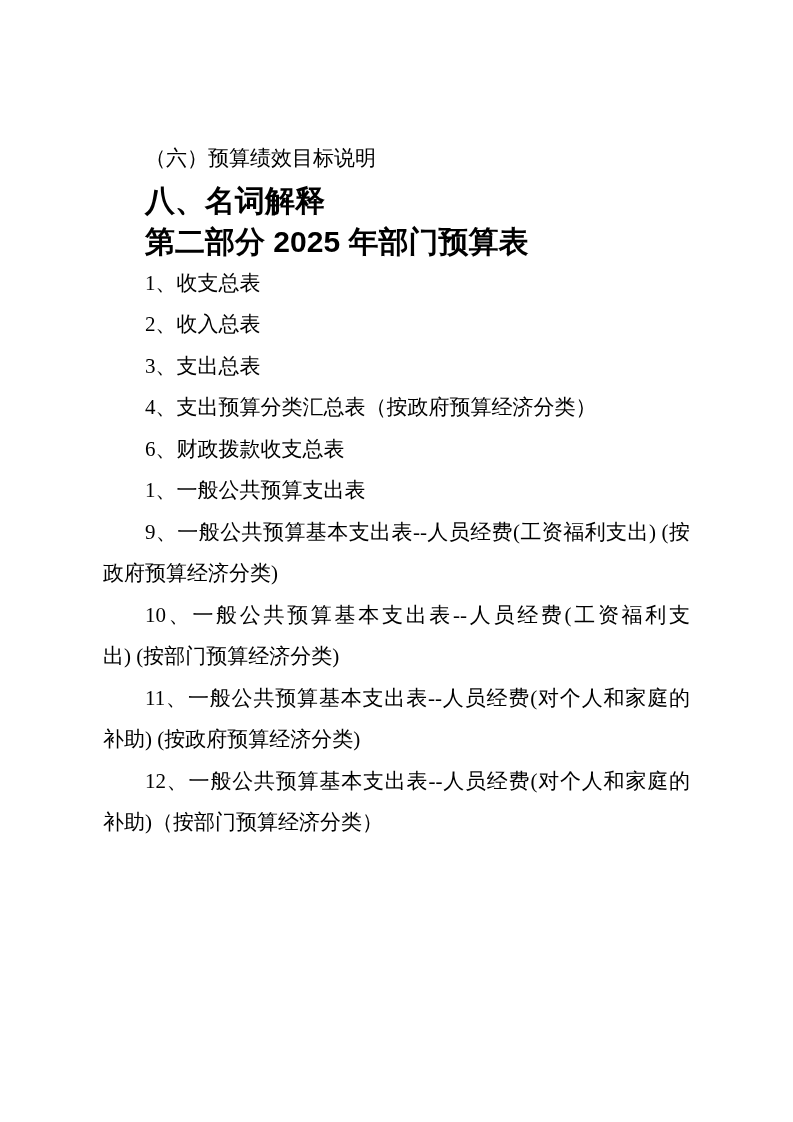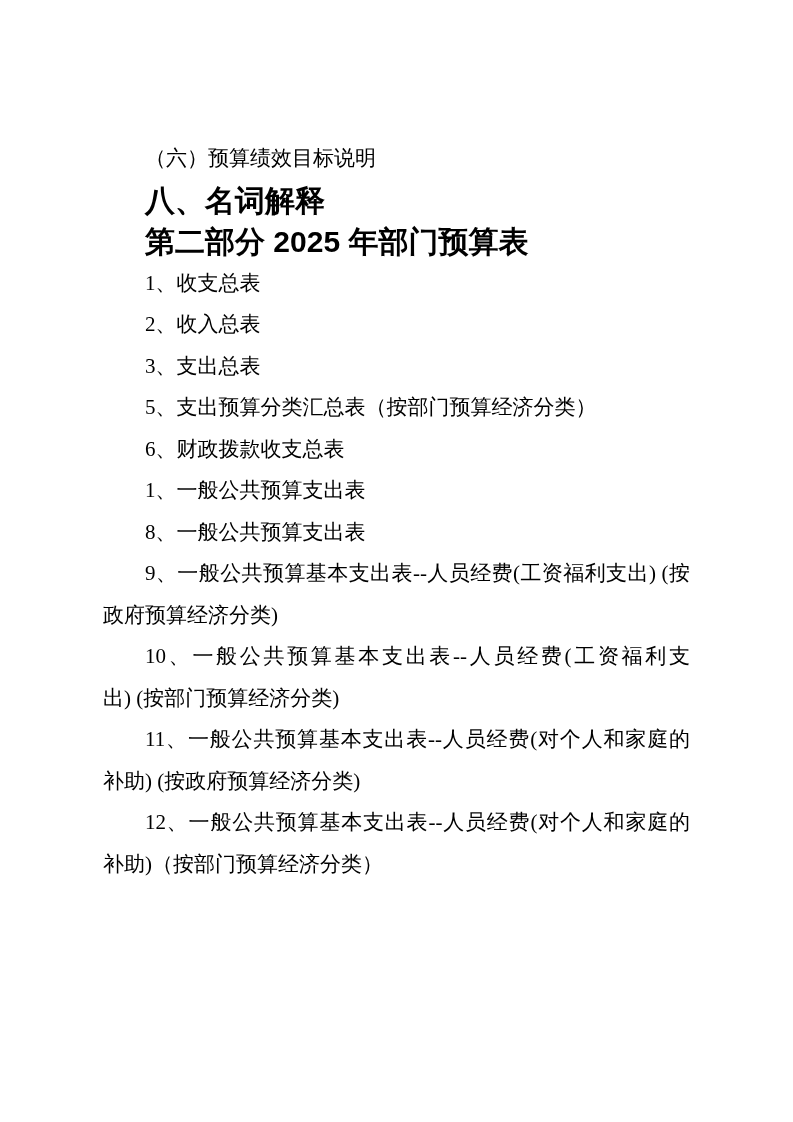--- a/index.html
+++ b/index.html
@@ -47,24 +47,23 @@
 <body>
 
 <div class="page">
   <div class="content">
     <div class="ln indent">（六）预算绩效目标说明</div>
     <div class="ln indent bold">八、名词解释</div>
     <div class="ln indent bold">第二部分 2025 年部门预算表</div>
     <div class="ln indent">1、收支总表</div>
     <div class="ln indent">2、收入总表</div>
     <div class="ln indent">3、支出总表</div>
-    <div class="ln indent">5、支出预算分类汇总表（按部门预算经济分类）</div>
+    <div class="ln indent">4、支出预算分类汇总表（按政府预算经济分类）</div>
     <div class="ln indent">6、财政拨款收支总表</div>
     <div class="ln indent">1、一般公共预算支出表</div>
-    <div class="ln indent">8、一般公共预算支出表</div>
     <div class="ln indent stretch">9、一般公共预算基本支出表--人员经费(工资福利支出) (按</div>
     <div class="ln">政府预算经济分类)</div>
     <div class="ln indent stretch">10、一般公共预算基本支出表--人员经费(工资福利支</div>
     <div class="ln">出) (按部门预算经济分类)</div>
     <div class="ln indent stretch">11、一般公共预算基本支出表--人员经费(对个人和家庭的</div>
     <div class="ln">补助) (按政府预算经济分类)</div>
     <div class="ln indent stretch">12、一般公共预算基本支出表--人员经费(对个人和家庭的</div>
     <div class="ln">补助)（按部门预算经济分类）</div>
   </div>
 </div>

